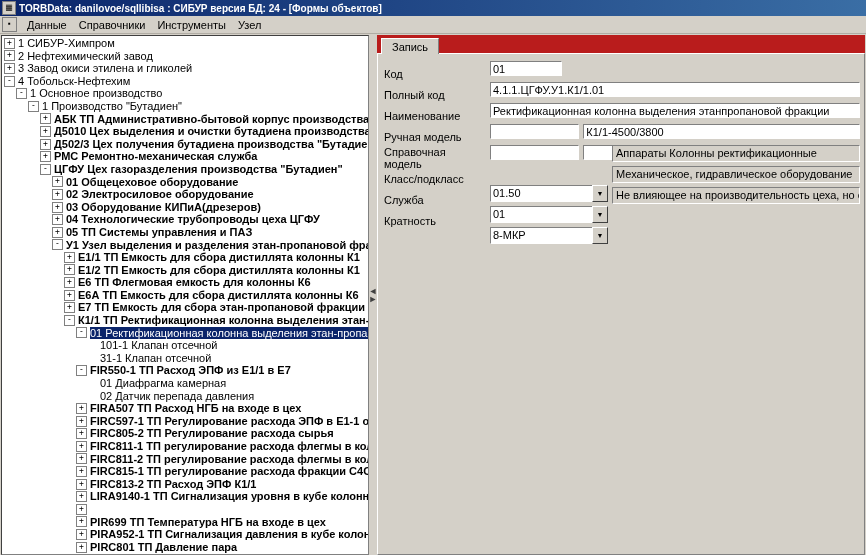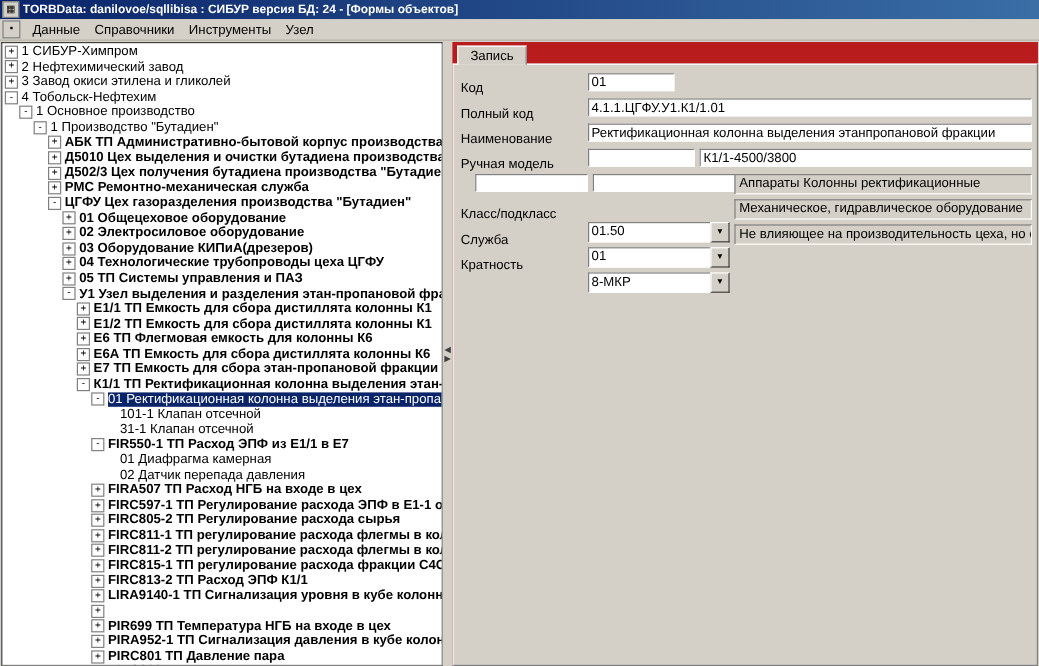--- a/index.html
+++ b/index.html
@@ -491,20 +491,21 @@
         <div class="frow">
           <div class="flabel">Ручная модель</div>
           <div class="fctl">
             <div class="tbox w-med"></div>
             <div class="gap"></div>
             <div class="tbox fullbox">К1/1-4500/3800</div>
           </div>
         </div>
 
         <div class="frow">
+          <div class="flabel">Справочная модель</div>
           <div class="fctl">
             <div class="tbox w-med"></div>
             <div class="gap"></div>
             <div class="tbox fullbox"></div>
           </div>
         </div>
 
         <div class="frow">
           <div class="flabel">Класс/подкласс</div>
           <div class="fctl">

